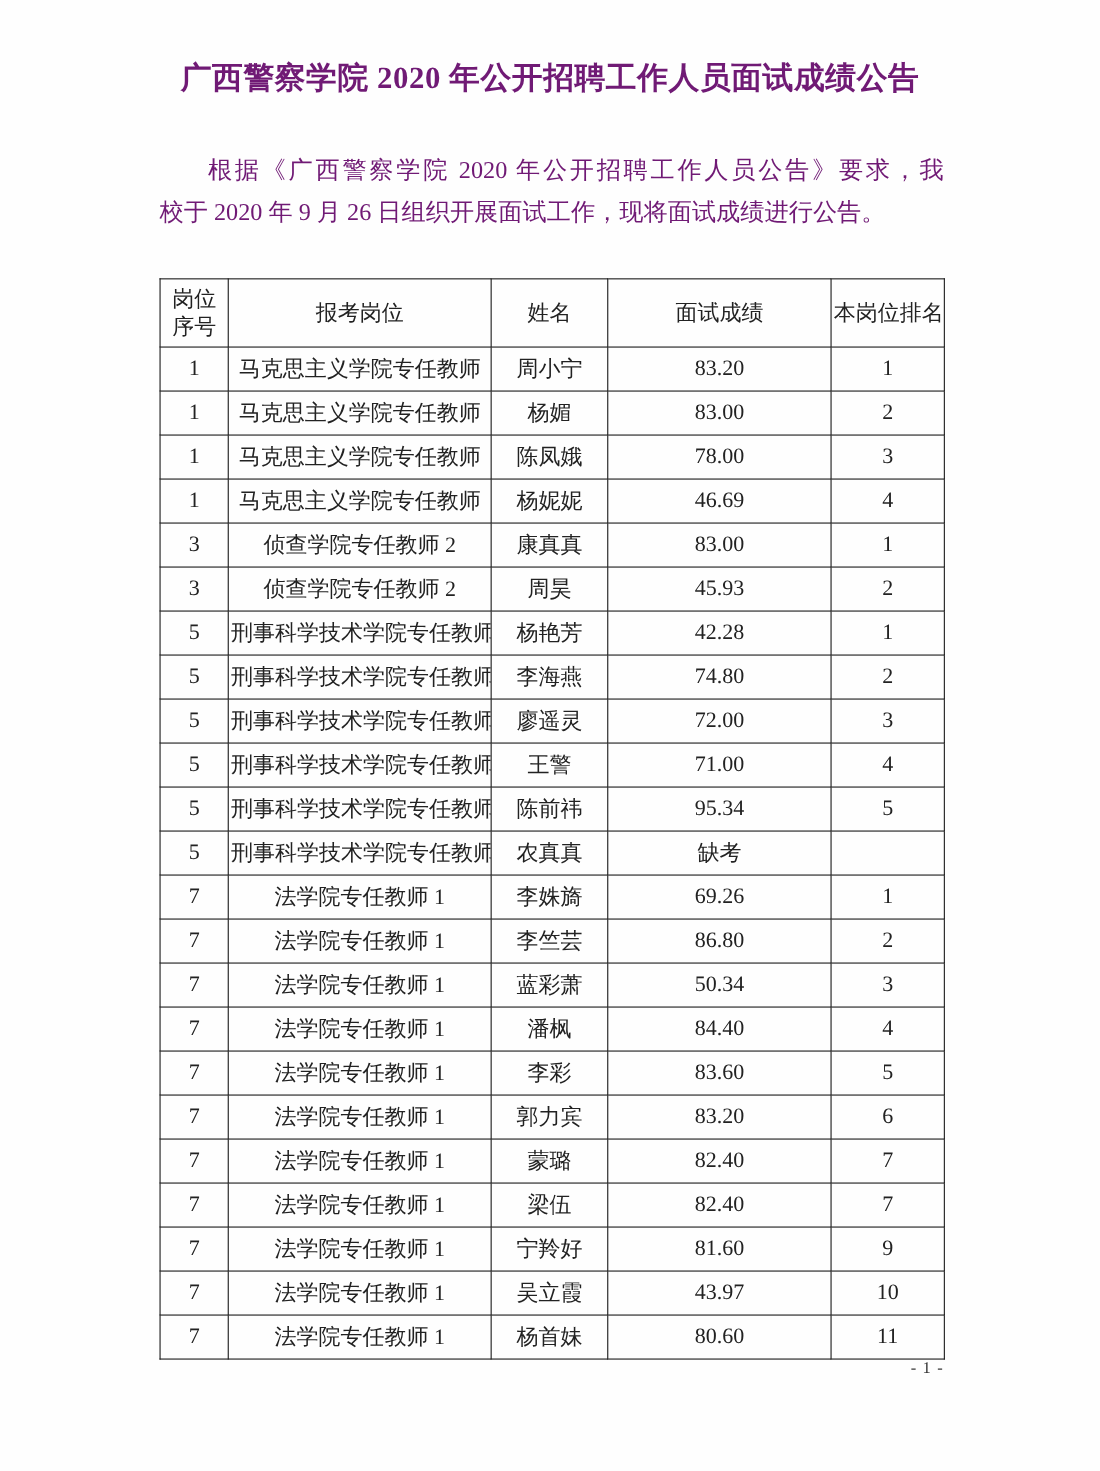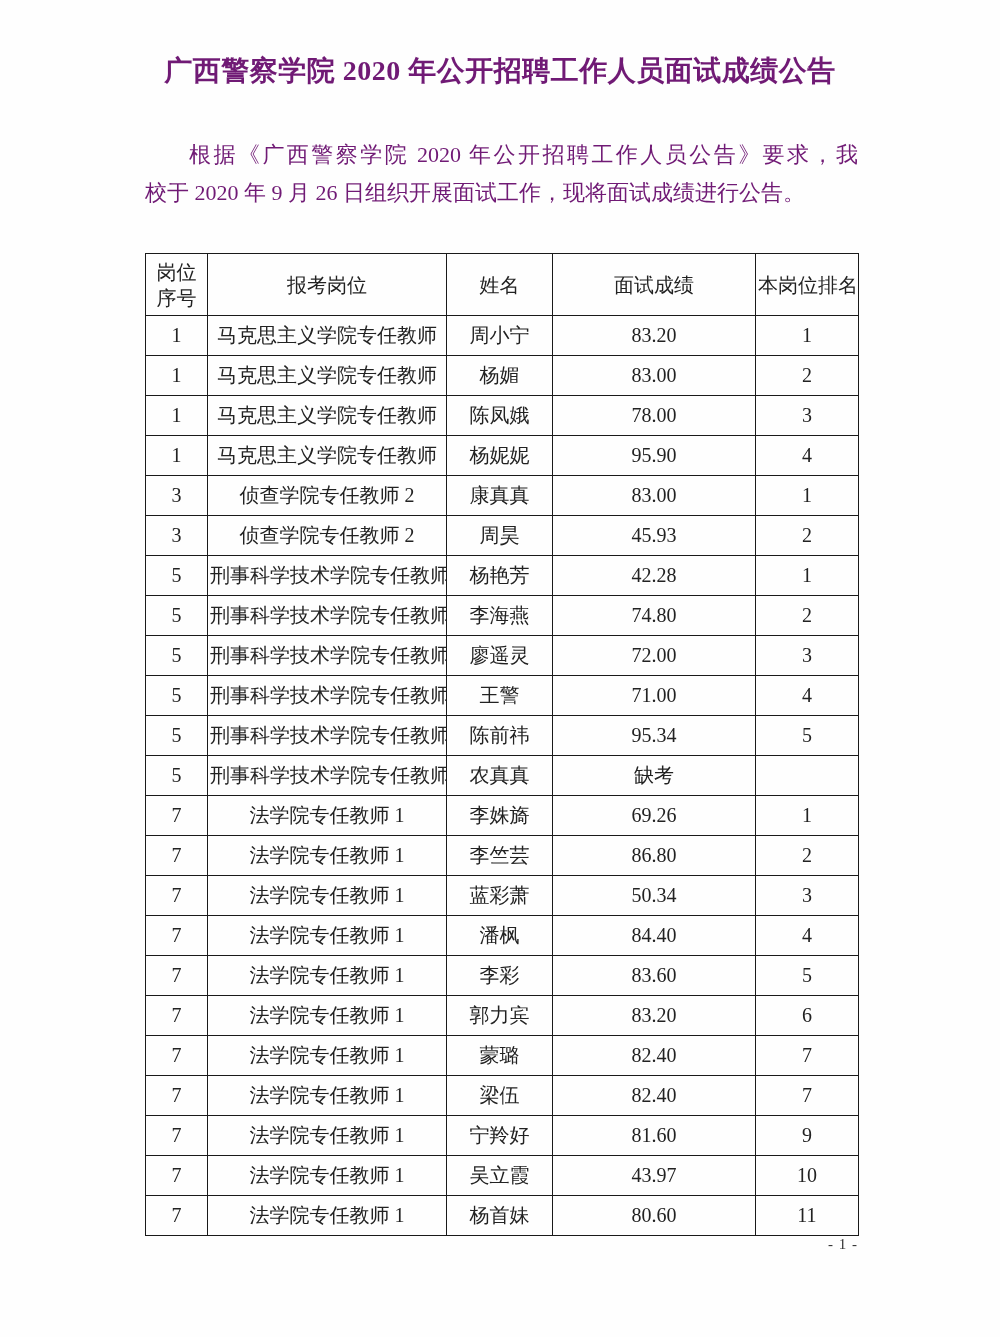--- a/index.html
+++ b/index.html
@@ -125,21 +125,21 @@
           <td>1</td>
           <td>马克思主义学院专任教师</td>
           <td>陈凤娥</td>
           <td>78.00</td>
           <td>3</td>
         </tr>
         <tr>
           <td>1</td>
           <td>马克思主义学院专任教师</td>
           <td>杨妮妮</td>
-          <td>95.90</td>
+          <td>46.69</td>
           <td>4</td>
         </tr>
         <tr>
           <td>3</td>
           <td>侦查学院专任教师 2</td>
           <td>康真真</td>
           <td>83.00</td>
           <td>1</td>
         </tr>
         <tr>

